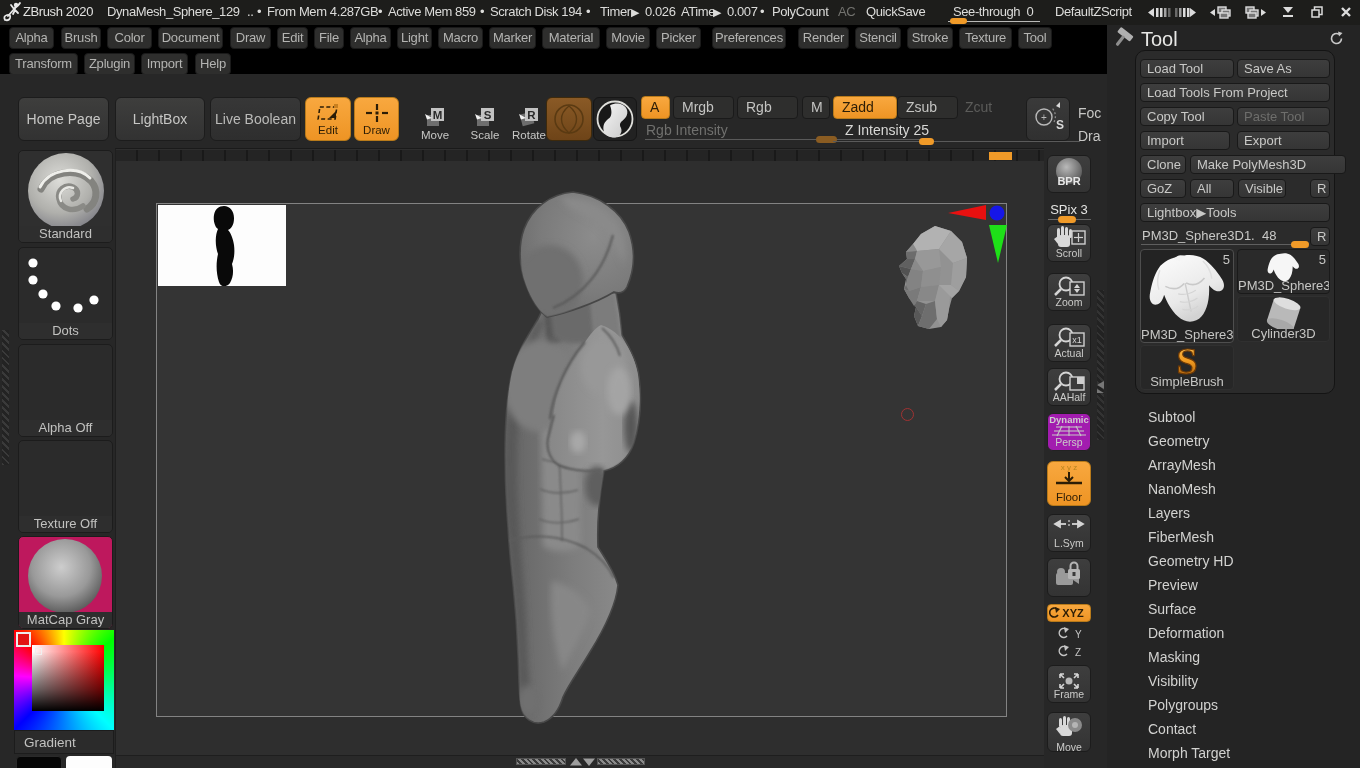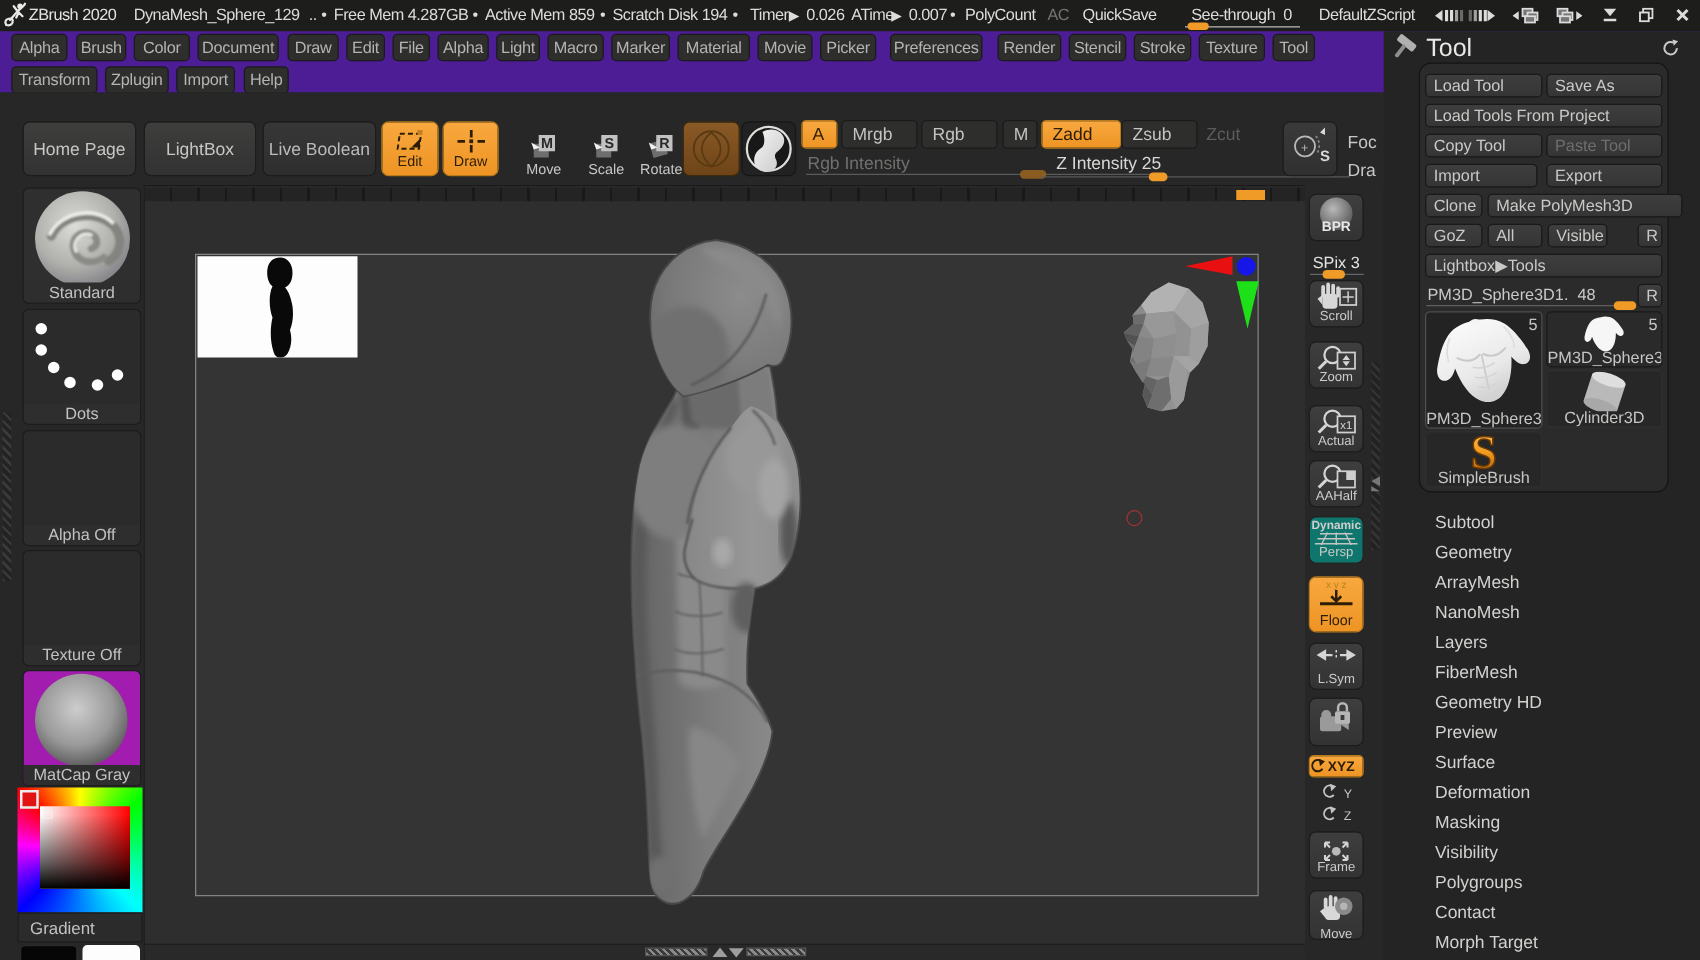--- a/index.html
+++ b/index.html
@@ -3,21 +3,21 @@
 <meta charset="utf-8">
 <style>
 *{margin:0;padding:0;box-sizing:border-box}
 html,body{width:1360px;height:768px;overflow:hidden}
 body{background:#272727;font-family:"Liberation Sans",sans-serif;position:relative;color:#c8c8c8}
 .abs{position:absolute}
 
 #titlebar{position:absolute;left:0;top:0;width:1360px;height:25px;background:#1d1d1b;color:#dcdcda;font-size:13px}
 #titlebar span{position:absolute;top:4px;white-space:nowrap;letter-spacing:-0.4px}
 
-#menubar{position:absolute;left:0;top:25px;width:1360px;height:49px;background:#4c1d95}
+#menubar{position:absolute;left:0;top:25px;width:1360px;height:49px;background:#000000}
 .mbtn{position:absolute;height:22px;background:#2e2e2d;border:1px solid #1a1a1a;border-radius:4px;color:#b4b4b2;font-size:13px;text-align:center;line-height:20px;letter-spacing:-0.2px}
 
 #shelf{position:absolute;left:0;top:74px;width:1360px;height:74px;background:#272727}
 .bigbtn{position:absolute;top:23px;height:44px;border-radius:6px;background:linear-gradient(#3e3e3d,#323232);border:1px solid #1c1c1c;color:#c7c7c5;font-size:14px;text-align:center;line-height:42px}
 .obtn{background:linear-gradient(#f8a83f,#ee9424);border:1px solid #b87a1a;color:#2c1d06}
 .sbtn{position:absolute;top:22px;height:23px;border-radius:4px;background:#2e2e2d;border:1px solid #1a1a1a;color:#c4c4c2;font-size:14px;line-height:21px;padding:0 8px}
 .sbtn.on{background:linear-gradient(#f8a83f,#ee9424);border:1px solid #b87a1a;color:#2c1d06}
 
 #leftcol{position:absolute;left:0;top:148px;width:115px;height:620px;background:#272727}
 .tile{position:absolute;left:18px;width:95px;background:#2b2b2b;border:1px solid #1c1c1c;border-radius:5px;overflow:hidden}
@@ -40,21 +40,21 @@
 .thumb .n5{position:absolute;right:3px;top:2px;font-size:13px;color:#c6c6c4}
 </style>
 </head>
 <body>
 
 <div id="titlebar">
   <span style="left:23px;color:#e2e2e0">ZBrush 2020</span>
   <span style="left:107px">DynaMesh_Sphere_129</span>
   <span style="left:247px">..</span>
   <span style="left:257px">•</span>
-  <span style="left:267px">Free Mem 4.287GB</span>
+  <span style="left:267px">From Mem 4.287GB</span>
   <span style="left:378px">•</span>
   <span style="left:388px">Active Mem 859</span>
   <span style="left:480px">•</span>
   <span style="left:490px">Scratch Disk 194</span>
   <span style="left:586px">•</span>
   <span style="left:600px">Timer</span>
   <span style="left:631px;font-size:11px;top:6px">▶</span>
   <span style="left:645px">0.026</span>
   <span style="left:681px">ATime</span>
   <span style="left:713px;font-size:11px;top:6px">▶</span>
@@ -288,21 +288,21 @@
   </div>
 
   <div class="tile" style="top:196px;height:93px">
       <div class="lab">Alpha Off</div>
     </div>
 
   <div class="tile" style="top:292px;height:93px">
       <div class="lab">Texture Off</div>
     </div>
 
-  <div class="tile" style="top:388px;height:93px;background:#a21caf">
+  <div class="tile" style="top:388px;height:93px;background:#be185d">
     <svg width="93" height="76" viewBox="0 0 93 76">
       <defs>
         <radialGradient id="mcg" cx="0.45" cy="0.38" r="0.72">
           <stop offset="0" stop-color="#cdcdcd"></stop>
             <stop offset="0.55" stop-color="#999"></stop>
             <stop offset="0.9" stop-color="#585858"></stop>
             <stop offset="1" stop-color="#474747"></stop>
         </radialGradient>
       </defs>
       <circle cx="46" cy="39" r="37" fill="url(#mcg)"></circle>
@@ -525,21 +525,21 @@
   <div class="rbtn" style="top:220px">
     <svg width="42" height="36" viewBox="0 0 42 36">
       <circle cx="18" cy="10" r="6.5" fill="none" stroke="#d5d5d5" stroke-width="1.8"></circle>
       <line x1="13" y1="15" x2="7" y2="21" stroke="#d5d5d5" stroke-width="2.5"></line>
       <rect x="22" y="8" width="14" height="13" fill="#3a3a3a" stroke="#cfcfcf" stroke-width="1.4"></rect>
       <rect x="29" y="8" width="7" height="7" fill="#cfcfcf"></rect>
     </svg>
     <div class="rlab">AAHalf</div>
   </div>
 
-  <div class="rbtn" style="top:265px;background:#0f766e;border-color:#222">
+  <div class="rbtn" style="top:265px;background:#a21caf;border-color:#222">
     <svg width="42" height="36" viewBox="0 0 42 36">
       <text x="21" y="9" font-size="9.5" font-weight="bold" fill="#cfcfcf" text-anchor="middle">Dynamic</text>
       <g stroke="#c5c5c5" stroke-width="1.1" fill="none">
         <line x1="8" y1="13" x2="34" y2="13"></line>
           <line x1="6" y1="17" x2="36" y2="17"></line>
           <line x1="4" y1="21" x2="38" y2="21"></line>
         <line x1="14" y1="12" x2="9" y2="22"></line>
           <line x1="21" y1="12" x2="21" y2="22"></line>
           <line x1="28" y1="12" x2="33" y2="22"></line>
       </g>

